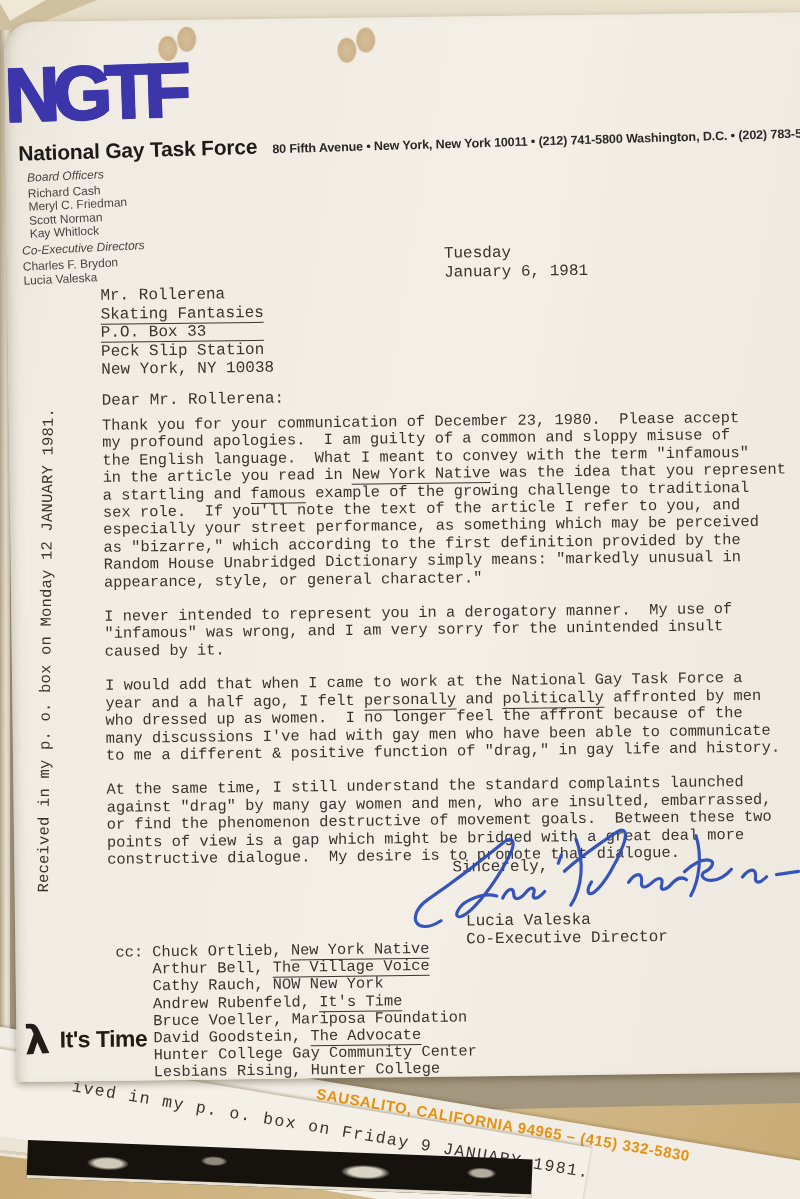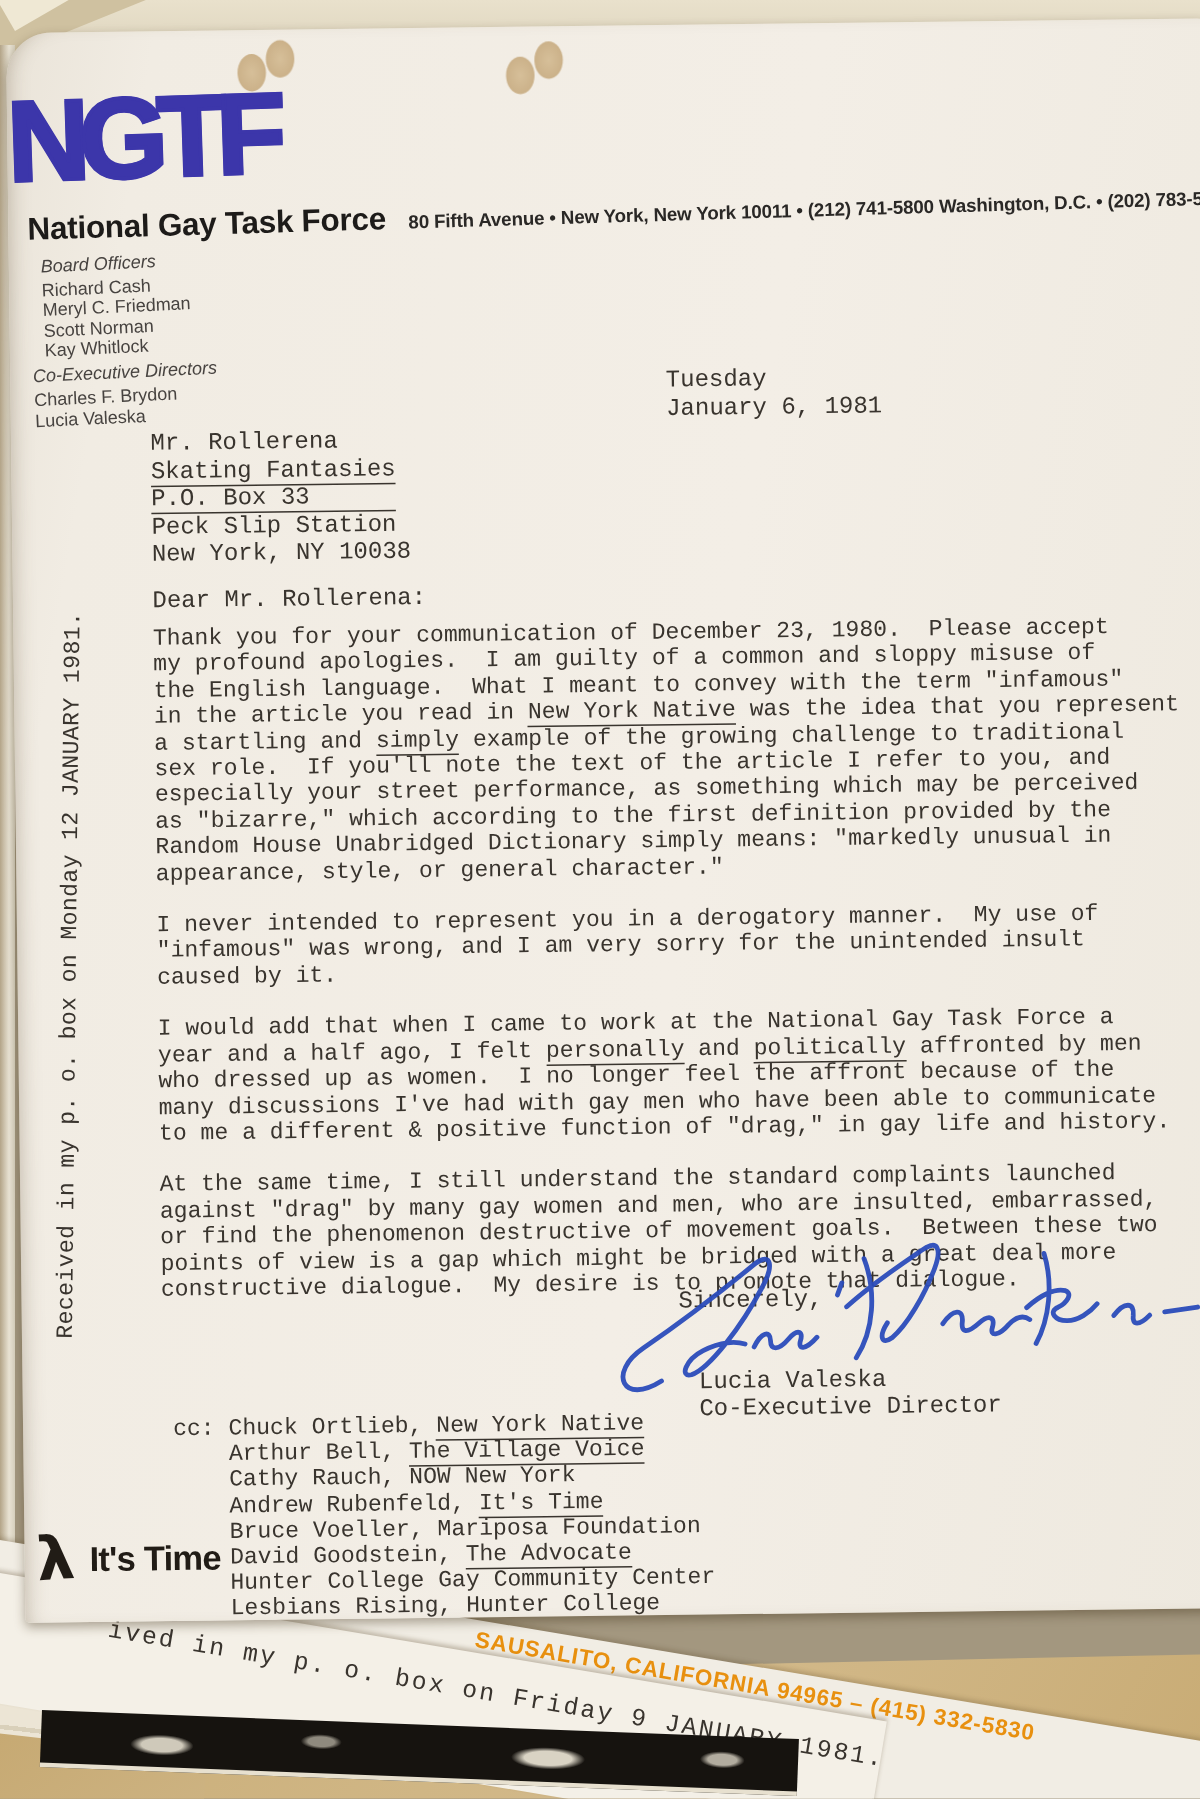--- a/index.html
+++ b/index.html
@@ -153,21 +153,21 @@
 </span><span class="u">P.O. Box 33      </span><span>
 Peck Slip Station
 New York, NY 10038</span></div>
   <div class="salutation mono">Dear Mr. Rollerena:</div>
 
   <div class="body-text mono">
     <p><span>Thank you for your communication of December 23, 1980.  Please accept
 my profound apologies.  I am guilty of a common and sloppy misuse of
 the English language.  What I meant to convey with the term "infamous"
 in the article you read in </span><span class="u">New York Native</span><span> was the idea that you represent
-a startling and </span><span class="u">simply</span><span> example of the growing challenge to traditional
+a startling and </span><span class="u">famous</span><span> example of the growing challenge to traditional
 sex role.  If you'll note the text of the article I refer to you, and
 especially your street performance, as something which may be perceived
 as "bizarre," which according to the first definition provided by the
 Random House Unabridged Dictionary simply means: "markedly unusual in
 appearance, style, or general character."</span></p>
     <p><span>I never intended to represent you in a derogatory manner.  My use of
 "infamous" was wrong, and I am very sorry for the unintended insult
 caused by it.</span></p>
     <p><span>I would add that when I came to work at the National Gay Task Force a
 year and a half ago, I felt </span><span class="u">personally</span><span> and </span><span class="u">politically</span><span> affronted by men

